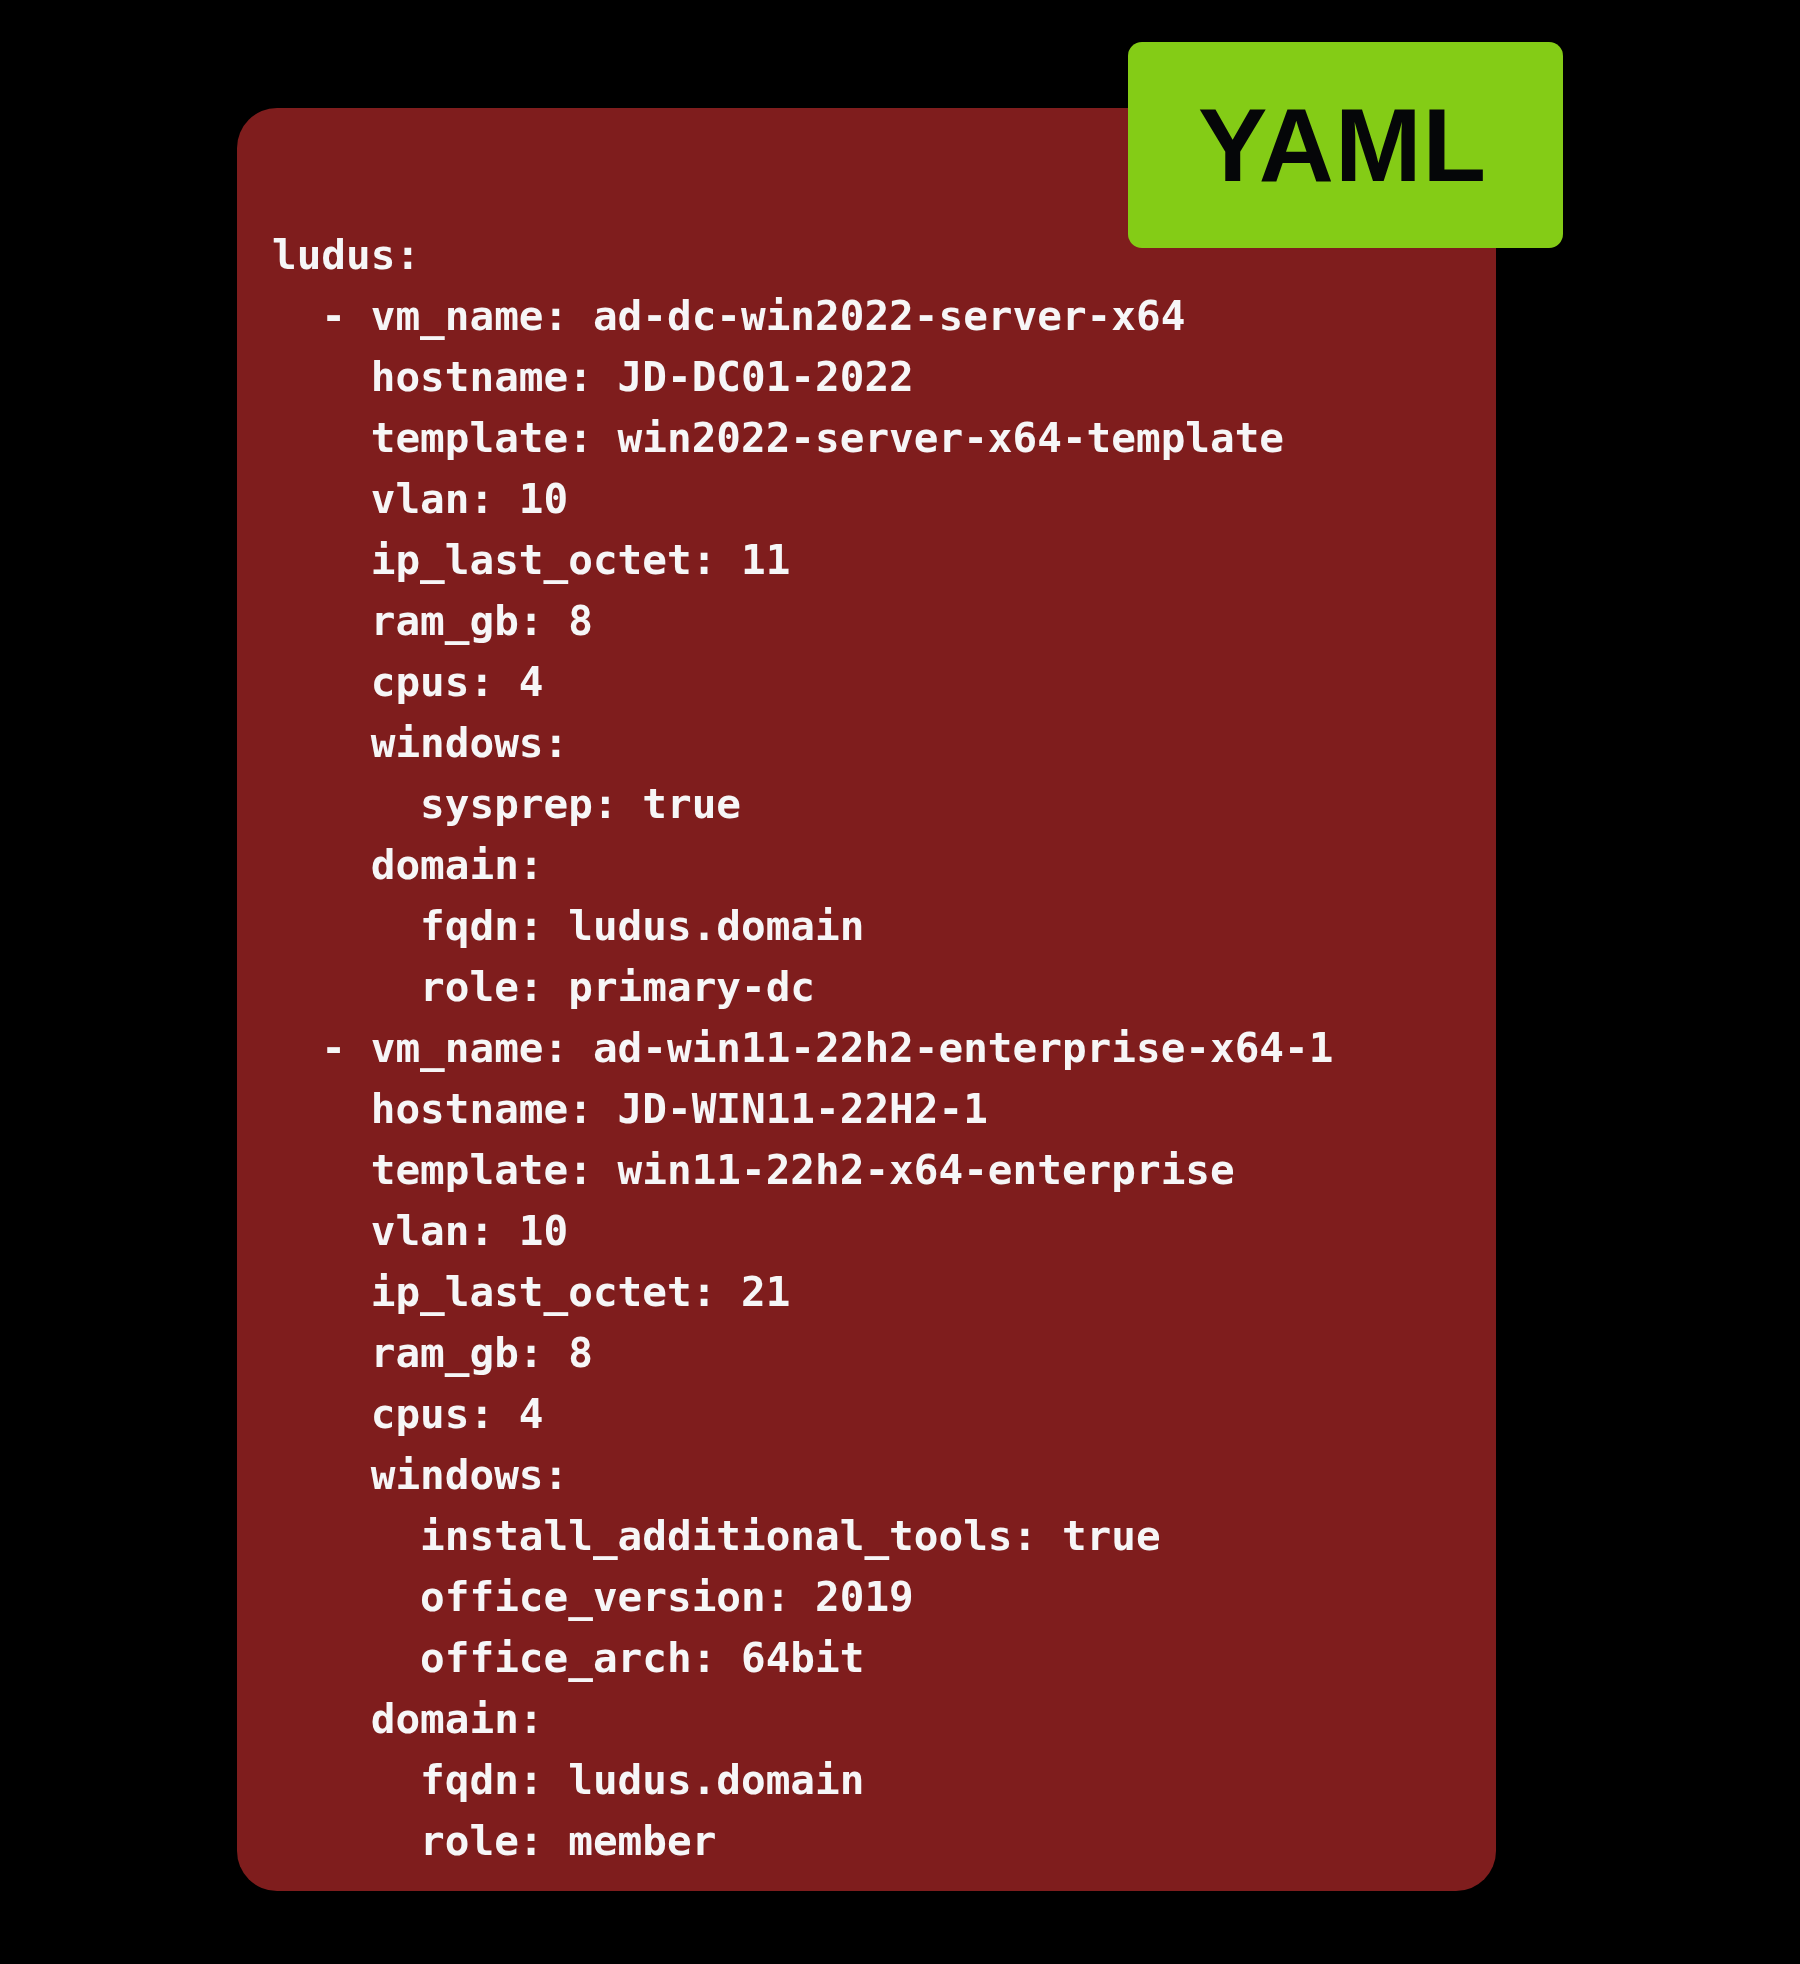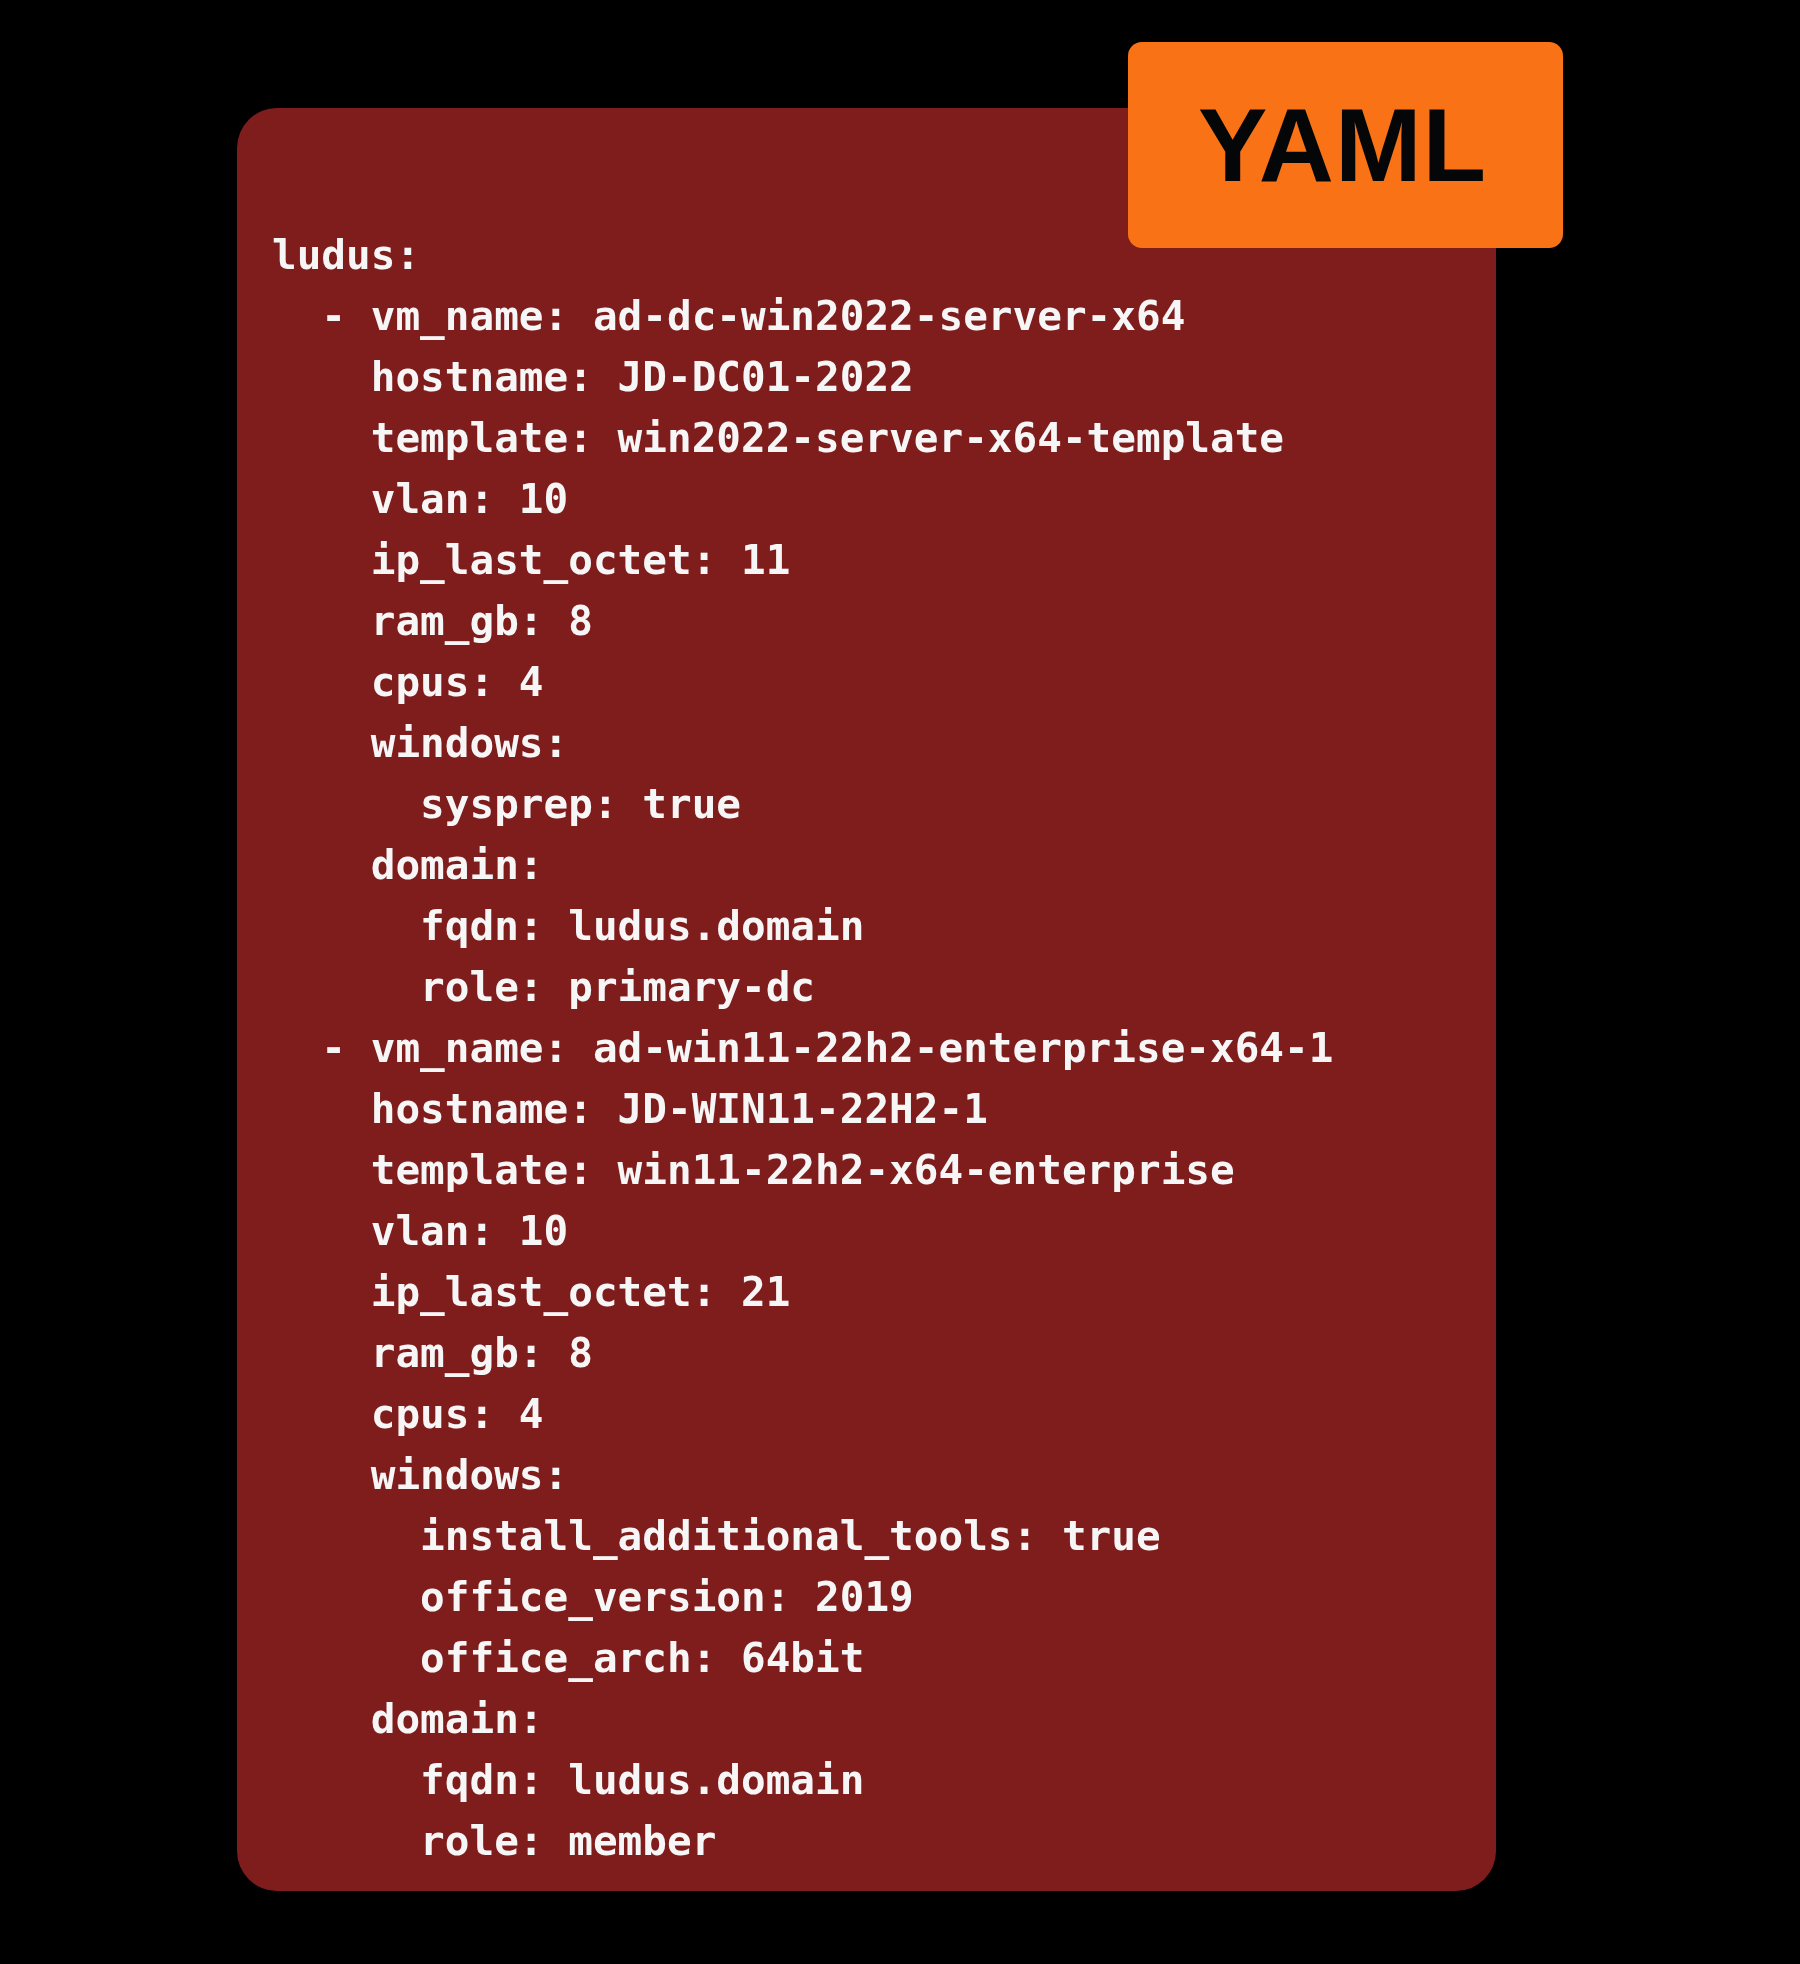--- a/index.html
+++ b/index.html
@@ -56,21 +56,21 @@
     white-space: pre;
   }
 
   
   #yaml-badge {
     position: absolute;
     left: 1128px;
     top: 42px;
     width: 435px;
     height: 206px;
-    background: #f97316;
+    background: #84cc16;
     border-radius: 14px;
     display: flex;
     align-items: center;
     justify-content: center;
     box-sizing: border-box;
     padding-right: 6px;
   }
 
   #yaml-badge-label {
     font-family: "Liberation Sans", sans-serif;

